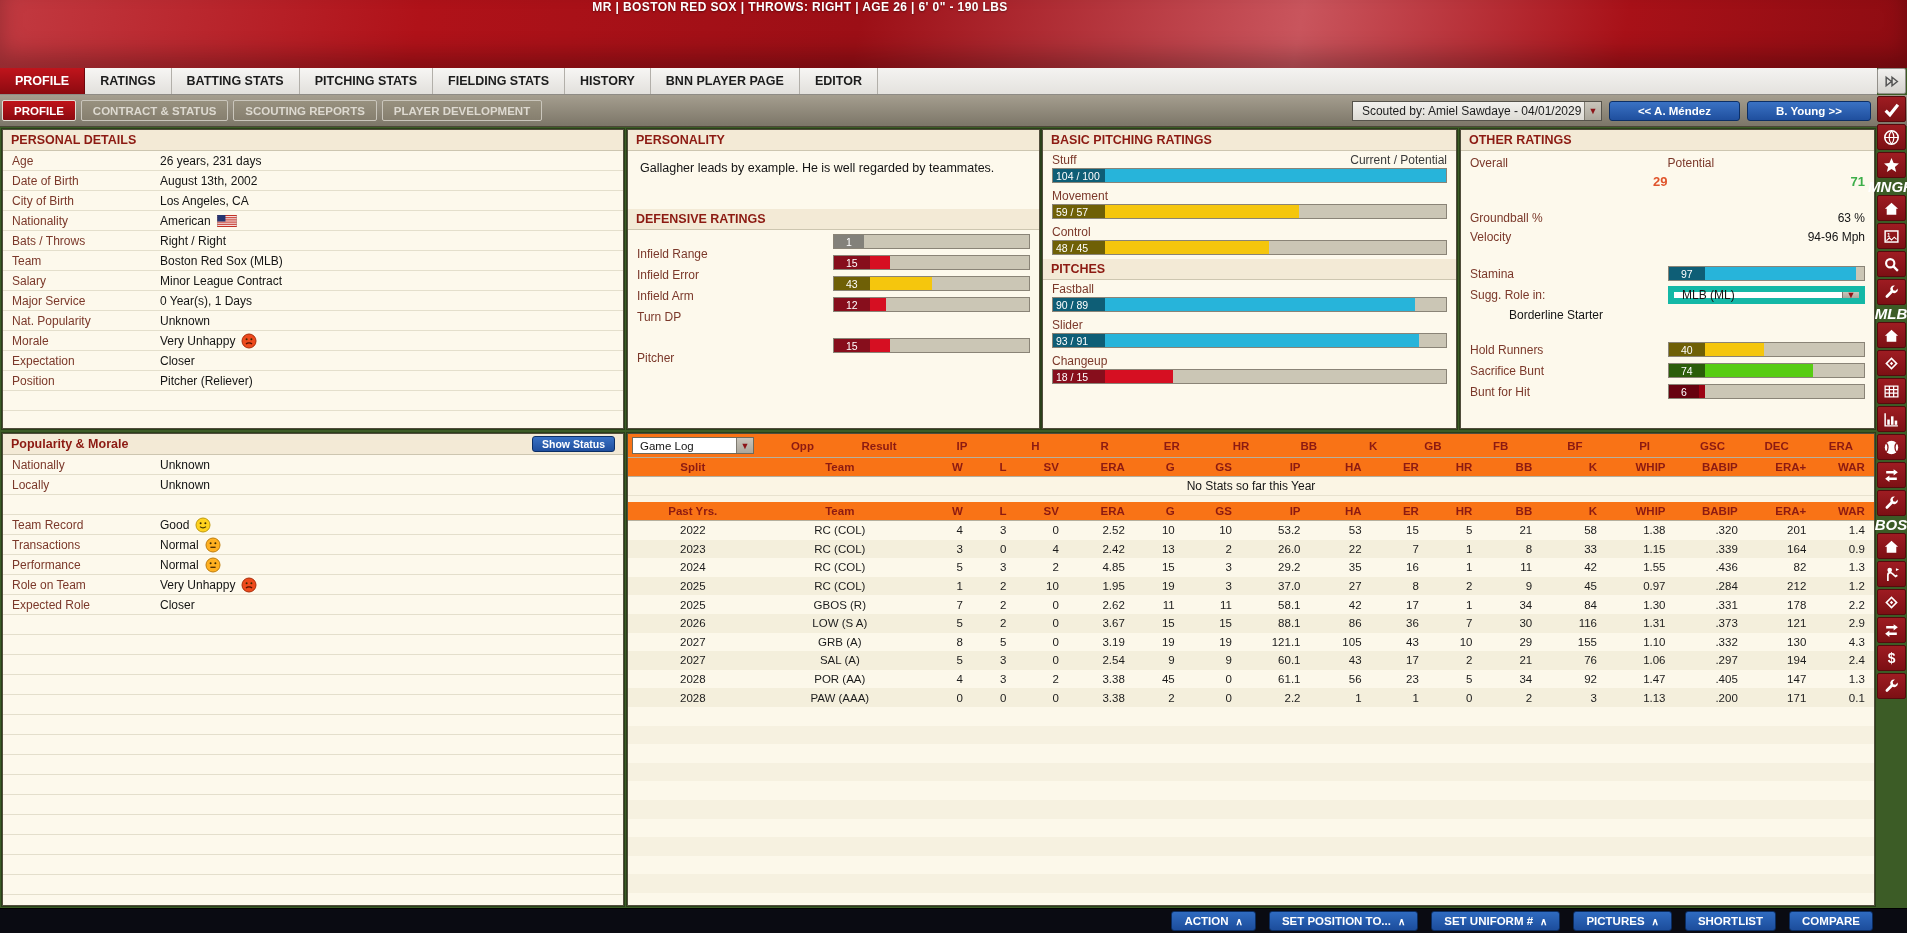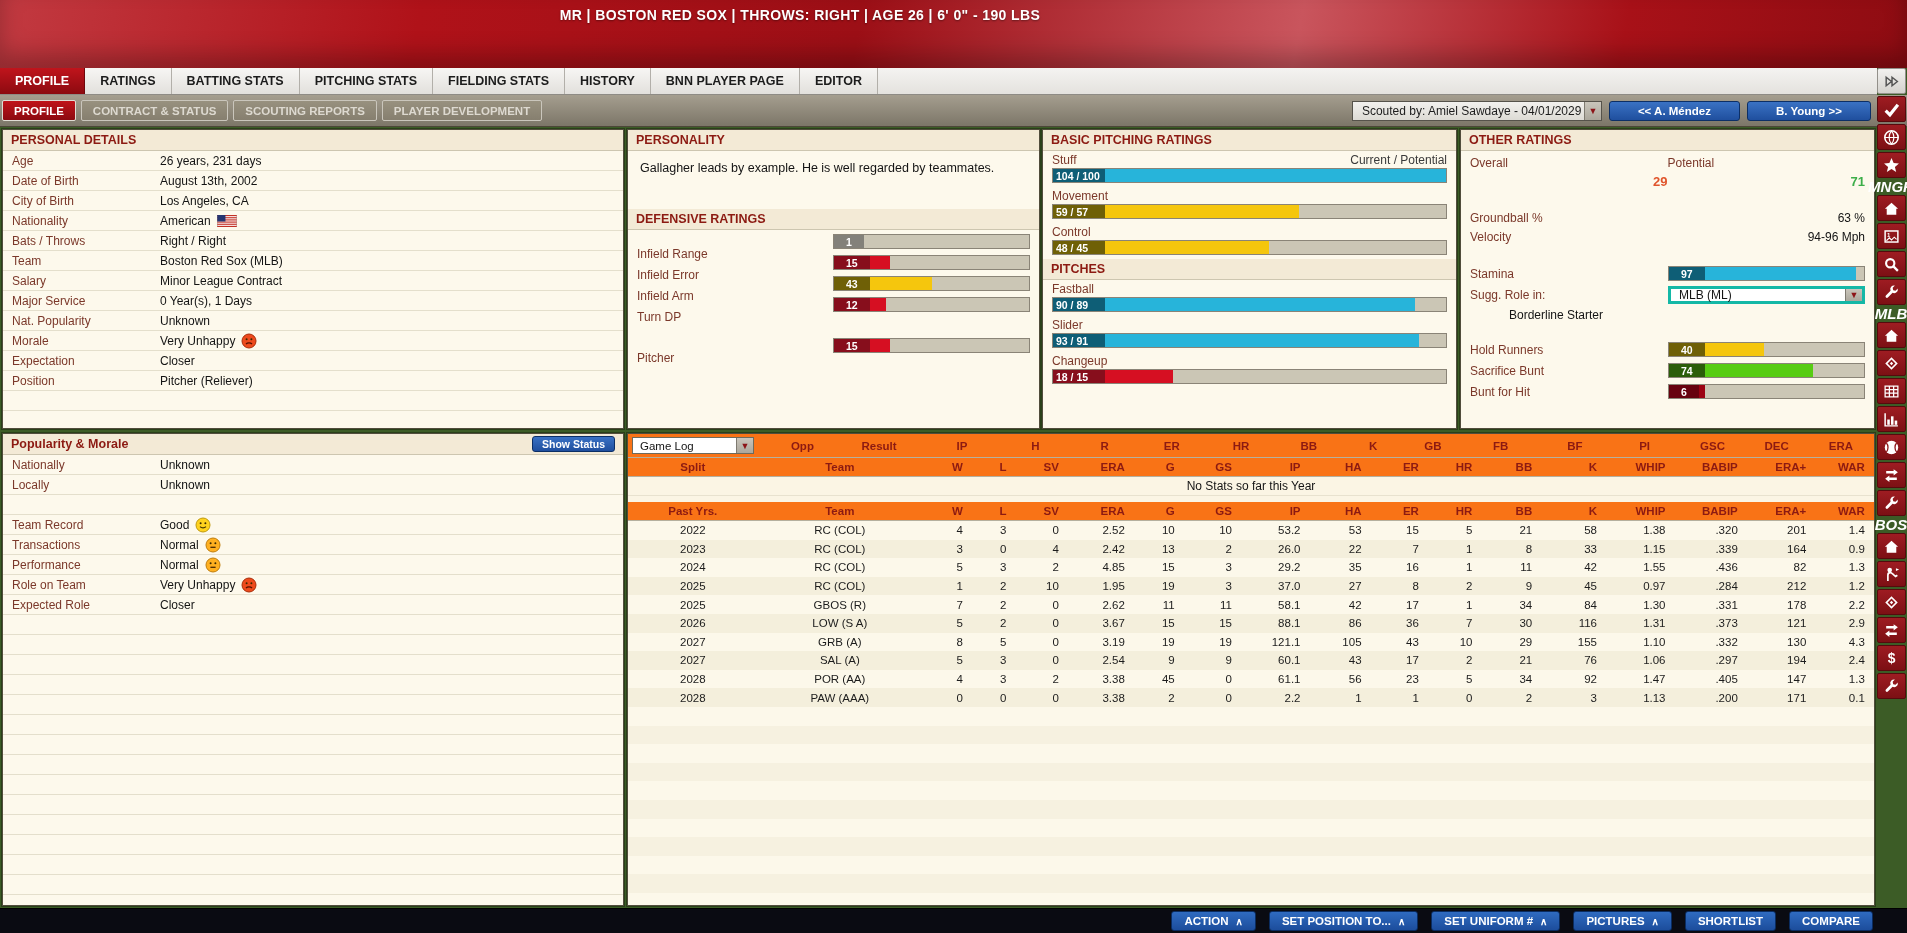--- a/index.html
+++ b/index.html
@@ -6,21 +6,21 @@
   *{box-sizing:border-box;font-family:"Liberation Sans",sans-serif;}
   #screen{position:relative;width:1907px;height:933px;overflow:hidden;background:#3c5c26;}
 
   
   #hdr{position:absolute;left:0;top:0;width:1907px;height:68px;
     background:linear-gradient(100deg,#c23a41 0%,#b01219 22%,#9c0f16 45%,#c9555d 68%,#a81118 85%,#8e0c12 100%);
     box-shadow:inset 0 -14px 22px rgba(0,0,0,.25);}
   #hdr-inner{width:1600px;text-align:center;color:#fff;}
   #hdr-title{font-size:30px;font-weight:bold;letter-spacing:1px;margin-top:6px;text-shadow:0 2px 3px rgba(0,0,0,.4);}
   #hdr-title .num{margin-left:18px;}
-  #hdr-sub{font-size:14px;font-weight:bold;margin-top:7px;letter-spacing:.4px;text-shadow:0 1px 2px rgba(0,0,0,.4);}
+  #hdr-sub{font-size:12px;font-weight:bold;margin-top:0;letter-spacing:.4px;text-shadow:0 1px 2px rgba(0,0,0,.4);}
 
   
   #tabs{position:absolute;left:0;top:68px;width:1877px;height:27px;display:flex;
     background:linear-gradient(#f4f3f1,#e4e2de);border-bottom:1px solid #8e8b85;}
   .tab{height:100%;display:flex;align-items:center;padding:0 15px;font-size:12.5px;font-weight:bold;color:#1c1c1c;
     border-right:1px solid #b2afa9;background:linear-gradient(#f7f6f4,#e2e0dc);cursor:default;}
   .tab.active{background:linear-gradient(#c0141c,#8c0a10);color:#fff;border-right:1px solid #6e070c;}
 
   
   #toolbar{position:absolute;left:0;top:95px;width:1907px;height:32px;
@@ -55,39 +55,39 @@
   .kvval{color:#141414;display:flex;align-items:center;gap:6px;}
   .inlineicon svg{display:block;}
 
   .ptext{padding:10px 10px 12px 12px;font-size:12.5px;color:#141414;height:58px;}
 
   .defrow{display:flex;align-items:center;height:19px;padding:0 9px;margin-top:2px;}
   .deflabel{flex:1;font-size:12px;color:#7b382a;margin-top:24px;}
   .defspacer{height:20px;}
 
   .bar{display:flex;height:15px;border:1px solid #8a8477;background:#cbc6b5;width:197px;flex:none;}
-  .badge{color:#fff;font-size:10.5px;font-weight:bold;display:flex;align-items:center;justify-content:center;
+  .badge{color:#fff;font-size:10.5px;font-weight:normal;display:flex;align-items:center;justify-content:center;
     min-width:24px;padding:0 12px;flex:none;overflow:hidden;white-space:nowrap;}
   .track{flex:1;position:relative;}
   .fill{position:absolute;left:0;top:0;bottom:0;}
   .widebar{width:100%;}
   .widebar .badge{width:52px;justify-content:flex-start;padding-left:3px;}
 
   .pitchlabelrow{display:flex;justify-content:space-between;align-items:center;height:17px;padding:1px 9px 0 9px;
     font-size:12px;color:#7b382a;}
   .scalelabel{color:#3a3a3a;}
   .pitchbarrow{padding:0 9px;margin-bottom:4px;}
 
   
   .orow{display:flex;align-items:center;height:19px;padding:0 9px;font-size:12px;color:#7b382a;}
   .orow .half{flex:1;}
   .orow .rt{flex:1;text-align:right;color:#141414;}
   .obarrow{display:flex;align-items:center;height:21px;padding:0 9px;font-size:12px;color:#7b382a;}
   .obarrow .lbl{flex:1;}
-  .oselect{width:197px;height:18px;background:#fff;border:3px solid #14b8a6;display:flex;align-items:center;
+  .oselect{width:197px;height:18px;background:#fff;border:6px solid #14b8a6;display:flex;align-items:center;
     justify-content:space-between;font-size:12px;color:#141414;padding-left:8px;flex:none;}
   .oselect .ddarrow{background:linear-gradient(#c9c5bb,#aba79c);}
   .ovnum{font-size:13px;font-weight:bold;}
 
   
   .tg1{display:grid;grid-template-columns:11.5% 5% 7.3% 6% 5.8% 5.3% 5.5% 5.6% 5.3% 5% 4.6% 6.3% 5.6% 5.6% 5.3% 5% 5.3%;align-items:center;}
   .tg{display:grid;grid-template-columns:10.4% 13.2% 4% 3.5% 4.2% 5.3% 4% 4.6% 5.5% 4.9% 4.6% 4.3% 4.8% 5.2% 5.5% 5.8% 5.5% 4.7%;align-items:center;}
   .thdr{background:#f97316;color:#8c1a12;font-weight:bold;font-size:11.5px;height:19px;border-bottom:1px solid #b5b09e;}
   #hdr1{height:24px;}
   .cc{text-align:center;}

